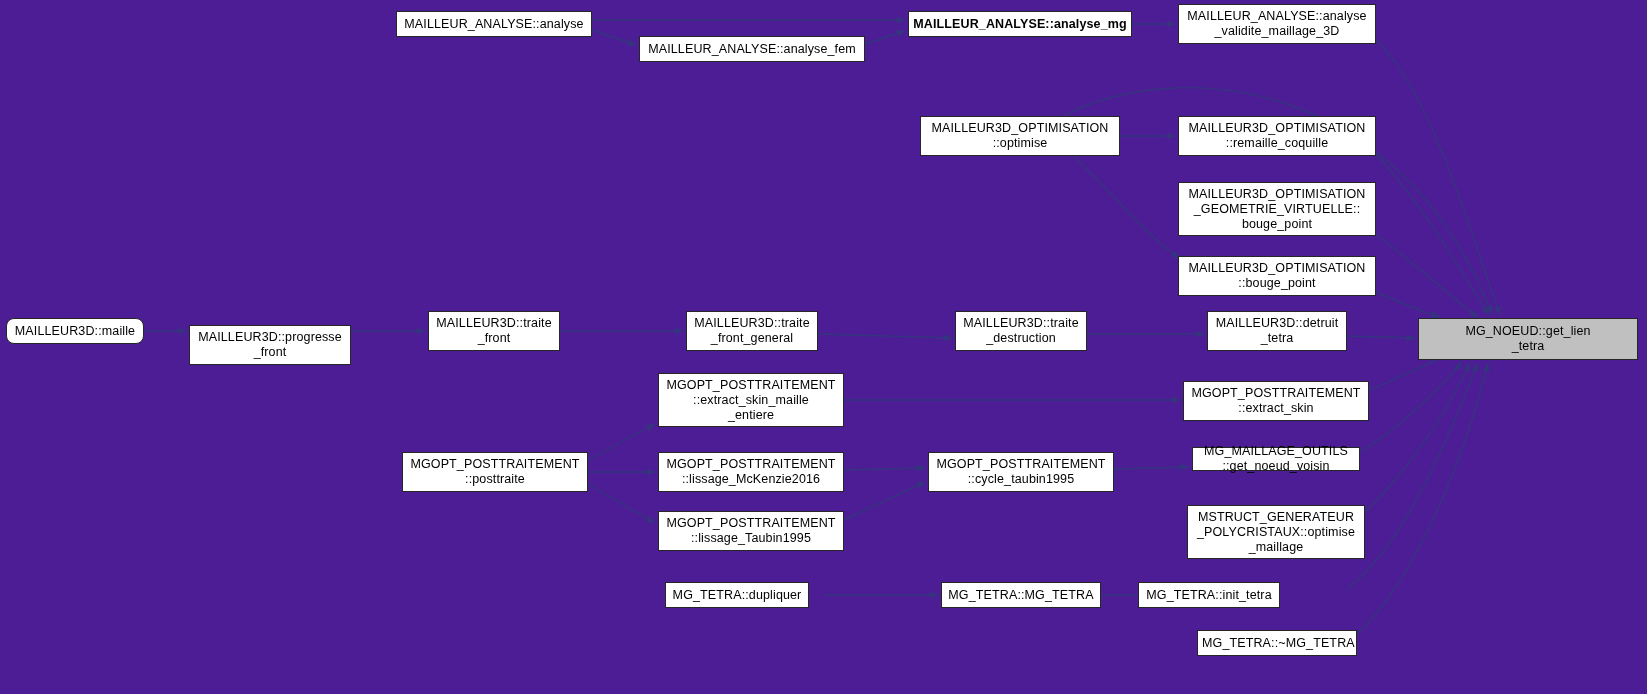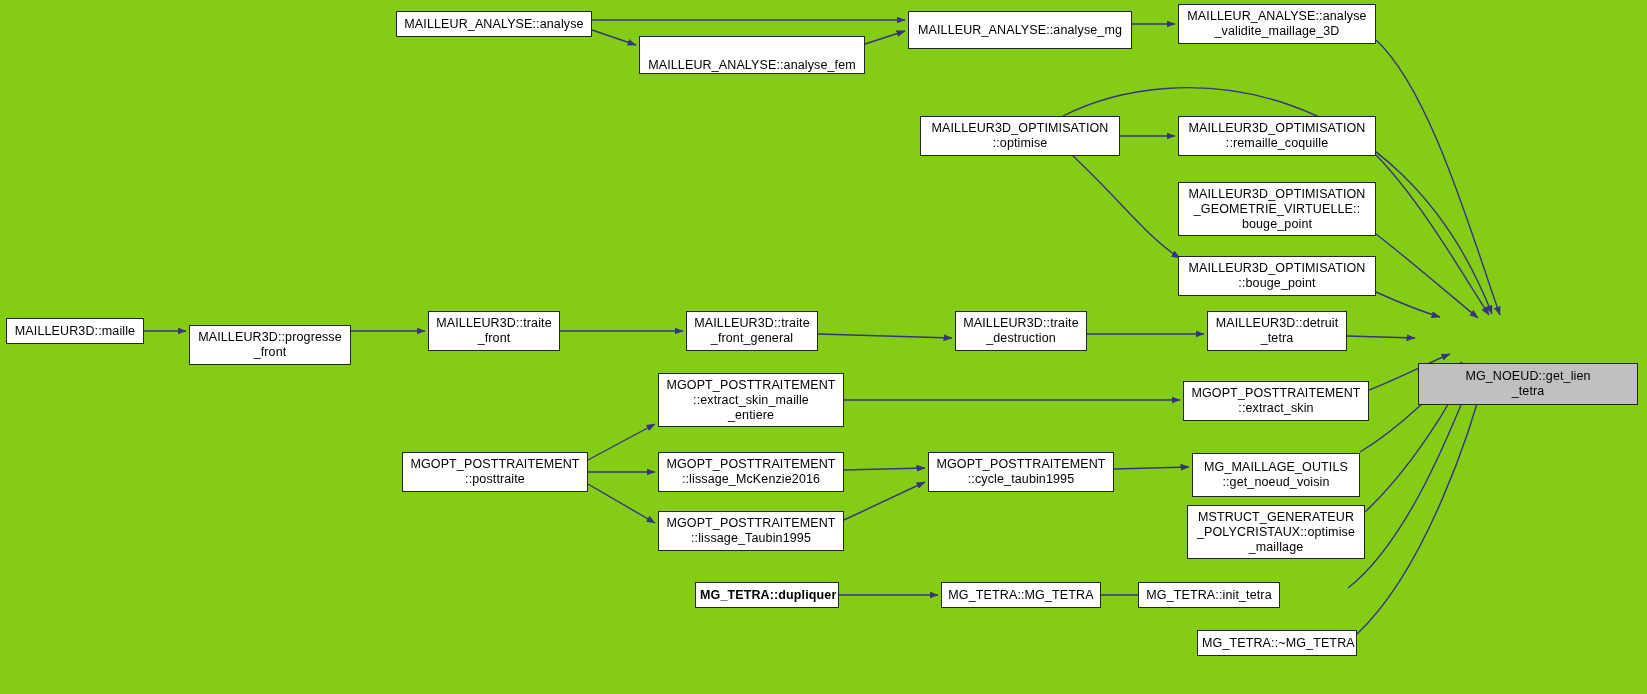--- a/index.html
+++ b/index.html
@@ -46,21 +46,21 @@
   }
   .node-label {
     display: block;
     width: 100%;
     white-space: pre-line;
   }
 </style>
 </head>
 <body>
 
-<div id="canvas" style="background: #84cc16;">
+<div id="canvas" style="background: #4c1d95;">
   <svg id="edge-layer" viewBox="0 0 1647 694" xmlns="http://www.w3.org/2000/svg">
     <defs>
       <marker id="arrowhead" markerWidth="9" markerHeight="7" refX="8.5" refY="3.5" orient="auto" markerUnits="userSpaceOnUse">
         <polygon points="0 0, 9 3.5, 0 7" fill="#35357f"></polygon>
       </marker>
     </defs>
     <g id="edges-group">
         <path d="M 592,20 L 905,20" fill="none" stroke="#35357f" stroke-width="1.4" marker-end="url(#arrowhead)"></path>
         <path d="M 592,30 L 636,45" fill="none" stroke="#35357f" stroke-width="1.4" marker-end="url(#arrowhead)"></path>
         <path d="M 865,44 L 905,31" fill="none" stroke="#35357f" stroke-width="1.4" marker-end="url(#arrowhead)"></path>
@@ -89,62 +89,62 @@
         <path d="M 1360,452 C 1400,428 1440,388 1462,362" fill="none" stroke="#35357f" stroke-width="1.4" marker-end="url(#arrowhead)"></path>
         <path d="M 1365,512 C 1410,470 1450,406 1470,363" fill="none" stroke="#35357f" stroke-width="1.4" marker-end="url(#arrowhead)"></path>
         <path d="M 823,595 L 938,595" fill="none" stroke="#35357f" stroke-width="1.4" marker-end="url(#arrowhead)"></path>
         <path d="M 1101,595 L 1203,595" fill="none" stroke="#35357f" stroke-width="1.4" marker-end="url(#arrowhead)"></path>
         <path d="M 1348,588 C 1410,540 1456,418 1478,363" fill="none" stroke="#35357f" stroke-width="1.4" marker-end="url(#arrowhead)"></path>
         <path d="M 1357,634 C 1425,570 1472,430 1488,363" fill="none" stroke="#35357f" stroke-width="1.4" marker-end="url(#arrowhead)"></path>
       </g>
   </svg>
   <div id="nodes-group">
       <div class="node" style="left: 396px; top: 11px; width: 196px; height: 26px; border-color: rgb(38, 38, 38);"><span class="node-label">MAILLEUR_ANALYSE::analyse</span></div>
-      <div class="node" style="left: 639px; top: 36px; width: 226px; height: 38px; border-color: rgb(38, 38, 38); align-items: flex-end;"><span class="node-label">MAILLEUR_ANALYSE::analyse_fem</span></div>
-      <div class="node" style="left: 908px; top: 11px; width: 224px; height: 38px; border-color: rgb(38, 38, 38);"><span class="node-label">MAILLEUR_ANALYSE::analyse_mg</span></div>
+      <div class="node" style="left: 639px; top: 36px; width: 226px; height: 26px; border-color: rgb(38, 38, 38);"><span class="node-label">MAILLEUR_ANALYSE::analyse_fem</span></div>
+      <div class="node" style="left: 908px; top: 11px; width: 224px; height: 26px; border-color: rgb(38, 38, 38); font-weight: bold;"><span class="node-label">MAILLEUR_ANALYSE::analyse_mg</span></div>
       <div class="node" style="left: 1178px; top: 4px; width: 198px; height: 40px; border-color: rgb(38, 38, 38);"><span class="node-label">MAILLEUR_ANALYSE::analyse
 _validite_maillage_3D</span></div>
       <div class="node" style="left: 920px; top: 116px; width: 200px; height: 40px; border-color: rgb(38, 38, 38);"><span class="node-label">MAILLEUR3D_OPTIMISATION
 ::optimise</span></div>
       <div class="node" style="left: 1178px; top: 116px; width: 198px; height: 40px; border-color: rgb(38, 38, 38);"><span class="node-label">MAILLEUR3D_OPTIMISATION
 ::remaille_coquille</span></div>
       <div class="node" style="left: 1178px; top: 182px; width: 198px; height: 54px; border-color: rgb(38, 38, 38);"><span class="node-label">MAILLEUR3D_OPTIMISATION
 _GEOMETRIE_VIRTUELLE::
 bouge_point</span></div>
       <div class="node" style="left: 1178px; top: 256px; width: 198px; height: 40px; border-color: rgb(38, 38, 38);"><span class="node-label">MAILLEUR3D_OPTIMISATION
 ::bouge_point</span></div>
-      <div class="node" style="left: 6px; top: 318px; width: 138px; height: 26px; border-color: rgb(38, 38, 38);"><span class="node-label">MAILLEUR3D::maille</span></div>
+      <div class="node" style="left: 6px; top: 318px; width: 138px; height: 26px; border-color: rgb(38, 38, 38); border-radius: 8px;"><span class="node-label">MAILLEUR3D::maille</span></div>
       <div class="node" style="left: 189px; top: 311px; width: 162px; height: 40px; border-color: rgb(38, 38, 38); margin-top: 14px;"><span class="node-label">MAILLEUR3D::progresse
 _front</span></div>
       <div class="node" style="left: 428px; top: 311px; width: 132px; height: 40px; border-color: rgb(38, 38, 38);"><span class="node-label">MAILLEUR3D::traite
 _front</span></div>
       <div class="node" style="left: 686px; top: 311px; width: 132px; height: 40px; border-color: rgb(38, 38, 38);"><span class="node-label">MAILLEUR3D::traite
 _front_general</span></div>
       <div class="node" style="left: 955px; top: 311px; width: 132px; height: 40px; border-color: rgb(38, 38, 38);"><span class="node-label">MAILLEUR3D::traite
 _destruction</span></div>
       <div class="node" style="left: 1207px; top: 311px; width: 140px; height: 40px; border-color: rgb(38, 38, 38);"><span class="node-label">MAILLEUR3D::detruit
 _tetra</span></div>
-      <div class="node highlight" style="left: 1418px; top: 318px; width: 220px; height: 42px; border-color: rgb(38, 38, 38); background: rgb(192, 192, 192); margin-top: 45px;"><span class="node-label">MG_NOEUD::get_lien
+      <div class="node highlight" style="left: 1418px; top: 318px; width: 220px; height: 42px; border-color: rgb(38, 38, 38); background: rgb(192, 192, 192);"><span class="node-label">MG_NOEUD::get_lien
 _tetra</span></div>
       <div class="node" style="left: 658px; top: 373px; width: 186px; height: 54px; border-color: rgb(38, 38, 38);"><span class="node-label">MGOPT_POSTTRAITEMENT
 ::extract_skin_maille
 _entiere</span></div>
       <div class="node" style="left: 1183px; top: 381px; width: 186px; height: 40px; border-color: rgb(38, 38, 38);"><span class="node-label">MGOPT_POSTTRAITEMENT
 ::extract_skin</span></div>
       <div class="node" style="left: 402px; top: 452px; width: 186px; height: 40px; border-color: rgb(38, 38, 38);"><span class="node-label">MGOPT_POSTTRAITEMENT
 ::posttraite</span></div>
       <div class="node" style="left: 658px; top: 452px; width: 186px; height: 40px; border-color: rgb(38, 38, 38);"><span class="node-label">MGOPT_POSTTRAITEMENT
 ::lissage_McKenzie2016</span></div>
       <div class="node" style="left: 928px; top: 452px; width: 186px; height: 40px; border-color: rgb(38, 38, 38);"><span class="node-label">MGOPT_POSTTRAITEMENT
 ::cycle_taubin1995</span></div>
-      <div class="node" style="left: 1192px; top: 447px; width: 168px; height: 44px; border-color: rgb(38, 38, 38); margin-top: 6px;"><span class="node-label">MG_MAILLAGE_OUTILS
+      <div class="node" style="left: 1192px; top: 447px; width: 168px; height: 24px; border-color: rgb(38, 38, 38);"><span class="node-label">MG_MAILLAGE_OUTILS
 ::get_noeud_voisin</span></div>
       <div class="node" style="left: 1187px; top: 505px; width: 178px; height: 54px; border-color: rgb(38, 38, 38);"><span class="node-label">MSTRUCT_GENERATEUR
 _POLYCRISTAUX::optimise
 _maillage</span></div>
       <div class="node" style="left: 658px; top: 511px; width: 186px; height: 40px; border-color: rgb(38, 38, 38);"><span class="node-label">MGOPT_POSTTRAITEMENT
 ::lissage_Taubin1995</span></div>
-      <div class="node" style="left: 695px; top: 582px; width: 144px; height: 26px; border-color: rgb(38, 38, 38); font-weight: bold;"><span class="node-label">MG_TETRA::dupliquer</span></div>
+      <div class="node" style="left: 665px; top: 582px; width: 144px; height: 26px; border-color: rgb(38, 38, 38);"><span class="node-label">MG_TETRA::dupliquer</span></div>
       <div class="node" style="left: 941px; top: 582px; width: 160px; height: 26px; border-color: rgb(38, 38, 38); justify-content: center;"><span class="node-label">MG_TETRA::MG_TETRA</span></div>
       <div class="node" style="left: 1138px; top: 582px; width: 142px; height: 26px; border-color: rgb(38, 38, 38);"><span class="node-label">MG_TETRA::init_tetra</span></div>
       <div class="node" style="left: 1197px; top: 630px; width: 160px; height: 26px; border-color: rgb(38, 38, 38);"><span class="node-label">MG_TETRA::~MG_TETRA</span></div>
     </div>
 </div>
 
 </body></html>

